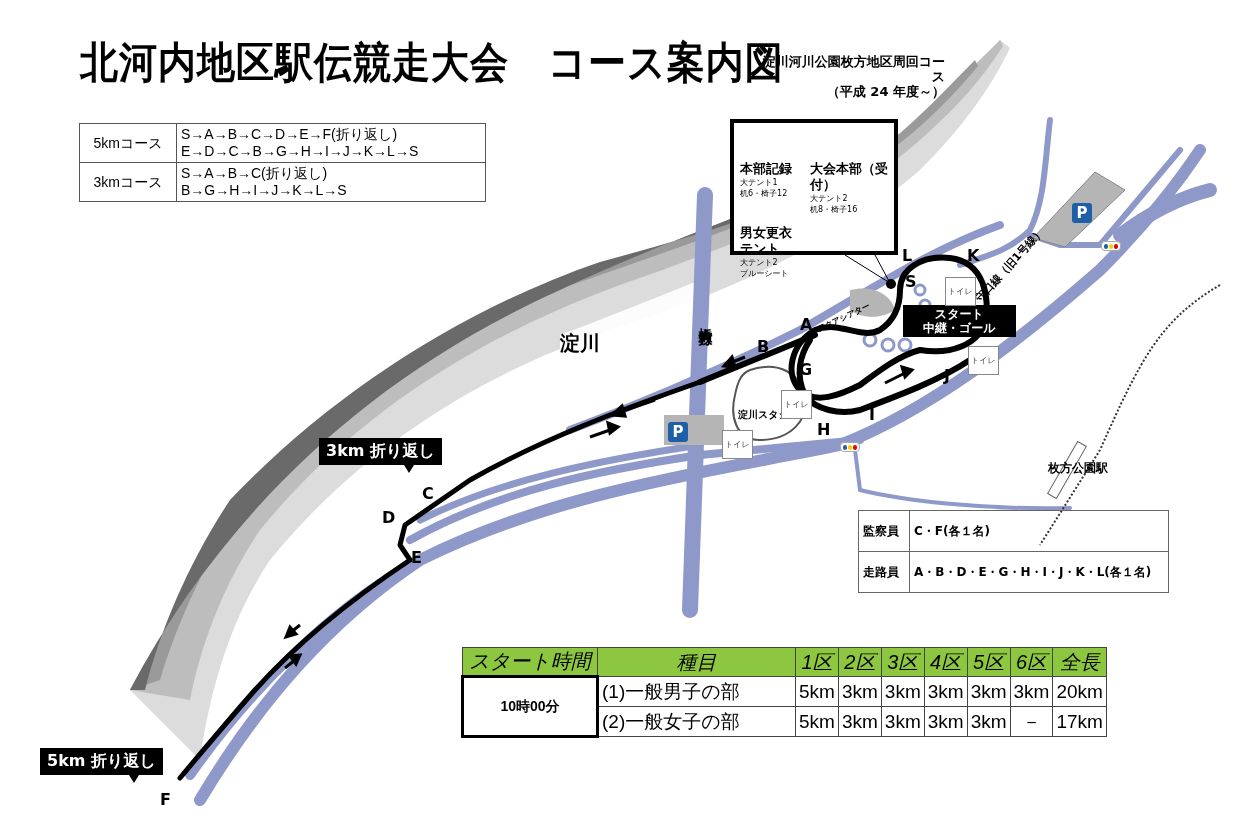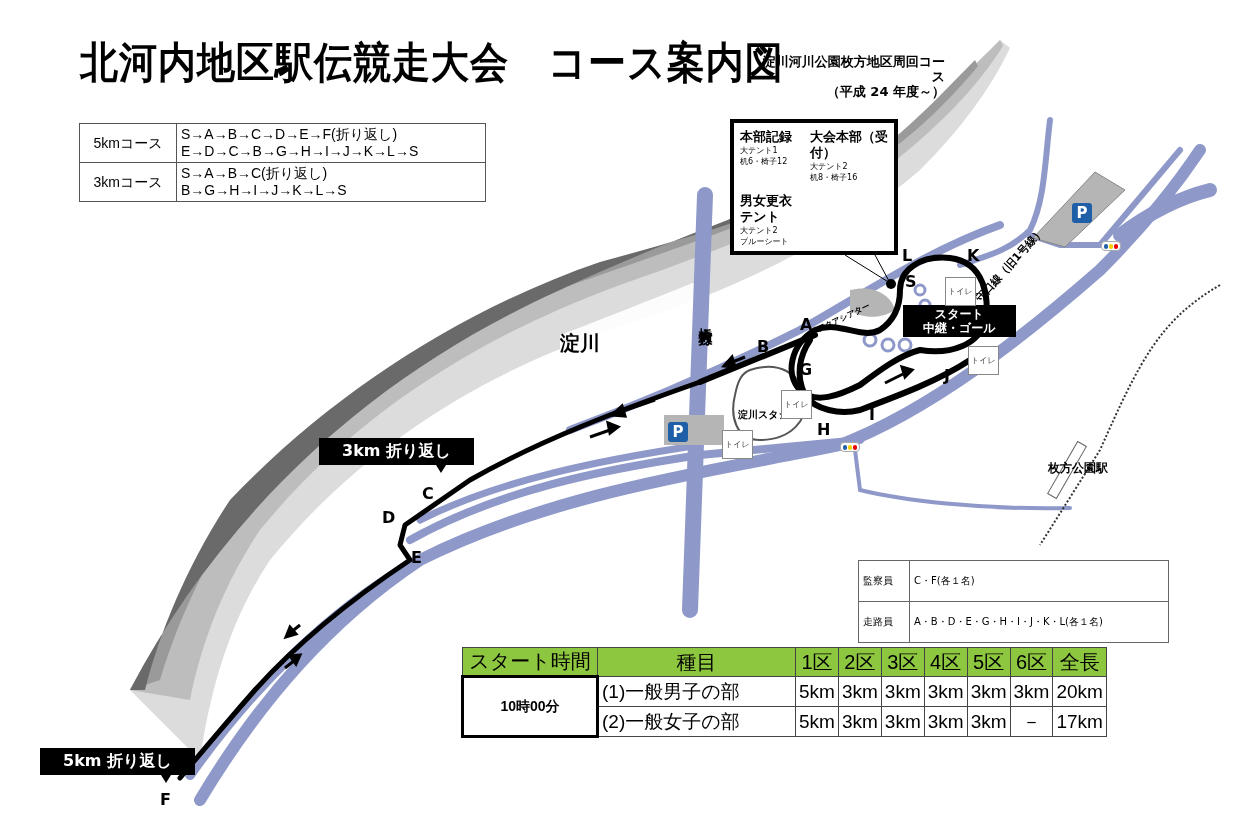--- a/index.html
+++ b/index.html
@@ -5,35 +5,35 @@
   html, body { margin:0; padding:0; background:#ffffff; }
   body { width:1251px; height:835px; position:relative; overflow:hidden; font-family:"DejaVu Sans","Liberation Sans",sans-serif; color:#000; }
   #map { position:absolute; left:0; top:0; width:1251px; height:835px; }
   .title { position:absolute; left:80px; top:34px; font-size:38px; font-weight:bold; letter-spacing:1px; white-space:nowrap; transform:scaleY(1.12); transform-origin:left top; }
   .subtitle { position:absolute; left:760px; top:54px; font-size:13px; font-weight:bold; line-height:15px; text-align:right; width:185px; }
   .course-table { position:absolute; left:79px; top:123px; border-collapse:collapse; font-family:"Liberation Sans",sans-serif; font-size:14px; }
   .course-table td { border:1px solid #555; padding:2px 4px; line-height:17px; }
   .course-table td.name { width:88px; text-align:center; }
   .course-table td.route { width:300px; }
   .hq-box { position:absolute; left:730px; top:119px; width:168px; height:136px; border:4px solid #000; background:#fff; box-sizing:border-box; padding:4px 6px; }
-  .hq-col { position:absolute; }
+  .hq-col { position:absolute;margin-top:32px; }
   .hq-head { font-size:13px; font-weight:bold; line-height:16px; }
   .hq-small { font-size:8px; line-height:11px; }
   .label { position:absolute; font-weight:bold; white-space:nowrap; }
-  .callout { position:absolute; background:#000; color:#fff; font-weight:bold; font-size:16px; padding:3px 23px; white-space:nowrap; }
+  .callout { position:absolute; background:#000; color:#fff; font-weight:bold; font-size:16px; padding:3px 7px; white-space:nowrap; }
   .callout:after { content:""; position:absolute; bottom:-8px; border-left:5px solid transparent; border-right:5px solid transparent; border-top:8px solid #000; }
   .callout.c3:after { right:28px; }
   .callout.c5:after { right:24px; }
   .start-box { position:absolute; left:903px; top:305px; background:#000; color:#fff; font-size:12px; font-weight:bold; line-height:14px; padding:2px 20px; text-align:center; }
-  .staff-table { position:absolute; left:858px; top:560px; border-collapse:collapse; font-size:10px; font-weight:normal; }
+  .staff-table { position:absolute; left:858px; top:510px; border-collapse:collapse; font-size:12px; font-weight:bold; }
   .staff-table td { border:1px solid #666; height:40px; padding:0 4px; }
   .staff-table td.role { width:42px; }
   .staff-table td.assign { width:250px; }
   .sched-table { position:absolute; left:461px; top:647px; border-collapse:collapse; font-family:"Liberation Sans",sans-serif; }
-  .sched-table th { background:#8dc63f; border:1px solid #444; font-weight:normal; font-size:20px; height:26px; padding:0 4px; }
+  .sched-table th { background:#8dc63f; border:1px solid #444; font-weight:normal; font-size:20px; height:26px; padding:0 4px;font-style:italic; }
   .sched-table td { border:1px solid #444; font-size:19px; height:29px; text-align:center; padding:0 3px; }
   .sched-table td.time { border:3px solid #000; font-size:14px; font-weight:bold; width:126px; }
   .sched-table td.event { text-align:left; width:190px; }
   .toilet { position:absolute; border:1px solid #888; font-size:8px; padding:8px 2px; background:#fff; color:#444; }
   .parking { position:absolute; width:20px; height:20px; background:#1f5fa8; color:#fff; font-weight:bold; font-size:15px; text-align:center; line-height:20px; border-radius:3px; }
   .signal { position:absolute; width:18px; height:8px; background:#fff; border:1px solid #aaa; border-radius:4px; display:flex; justify-content:center; align-items:center; gap:1px; }
   .signal span { width:4px; height:5px; border-radius:2px; display:inline-block; }
 </style>
 </head>
 <body>

